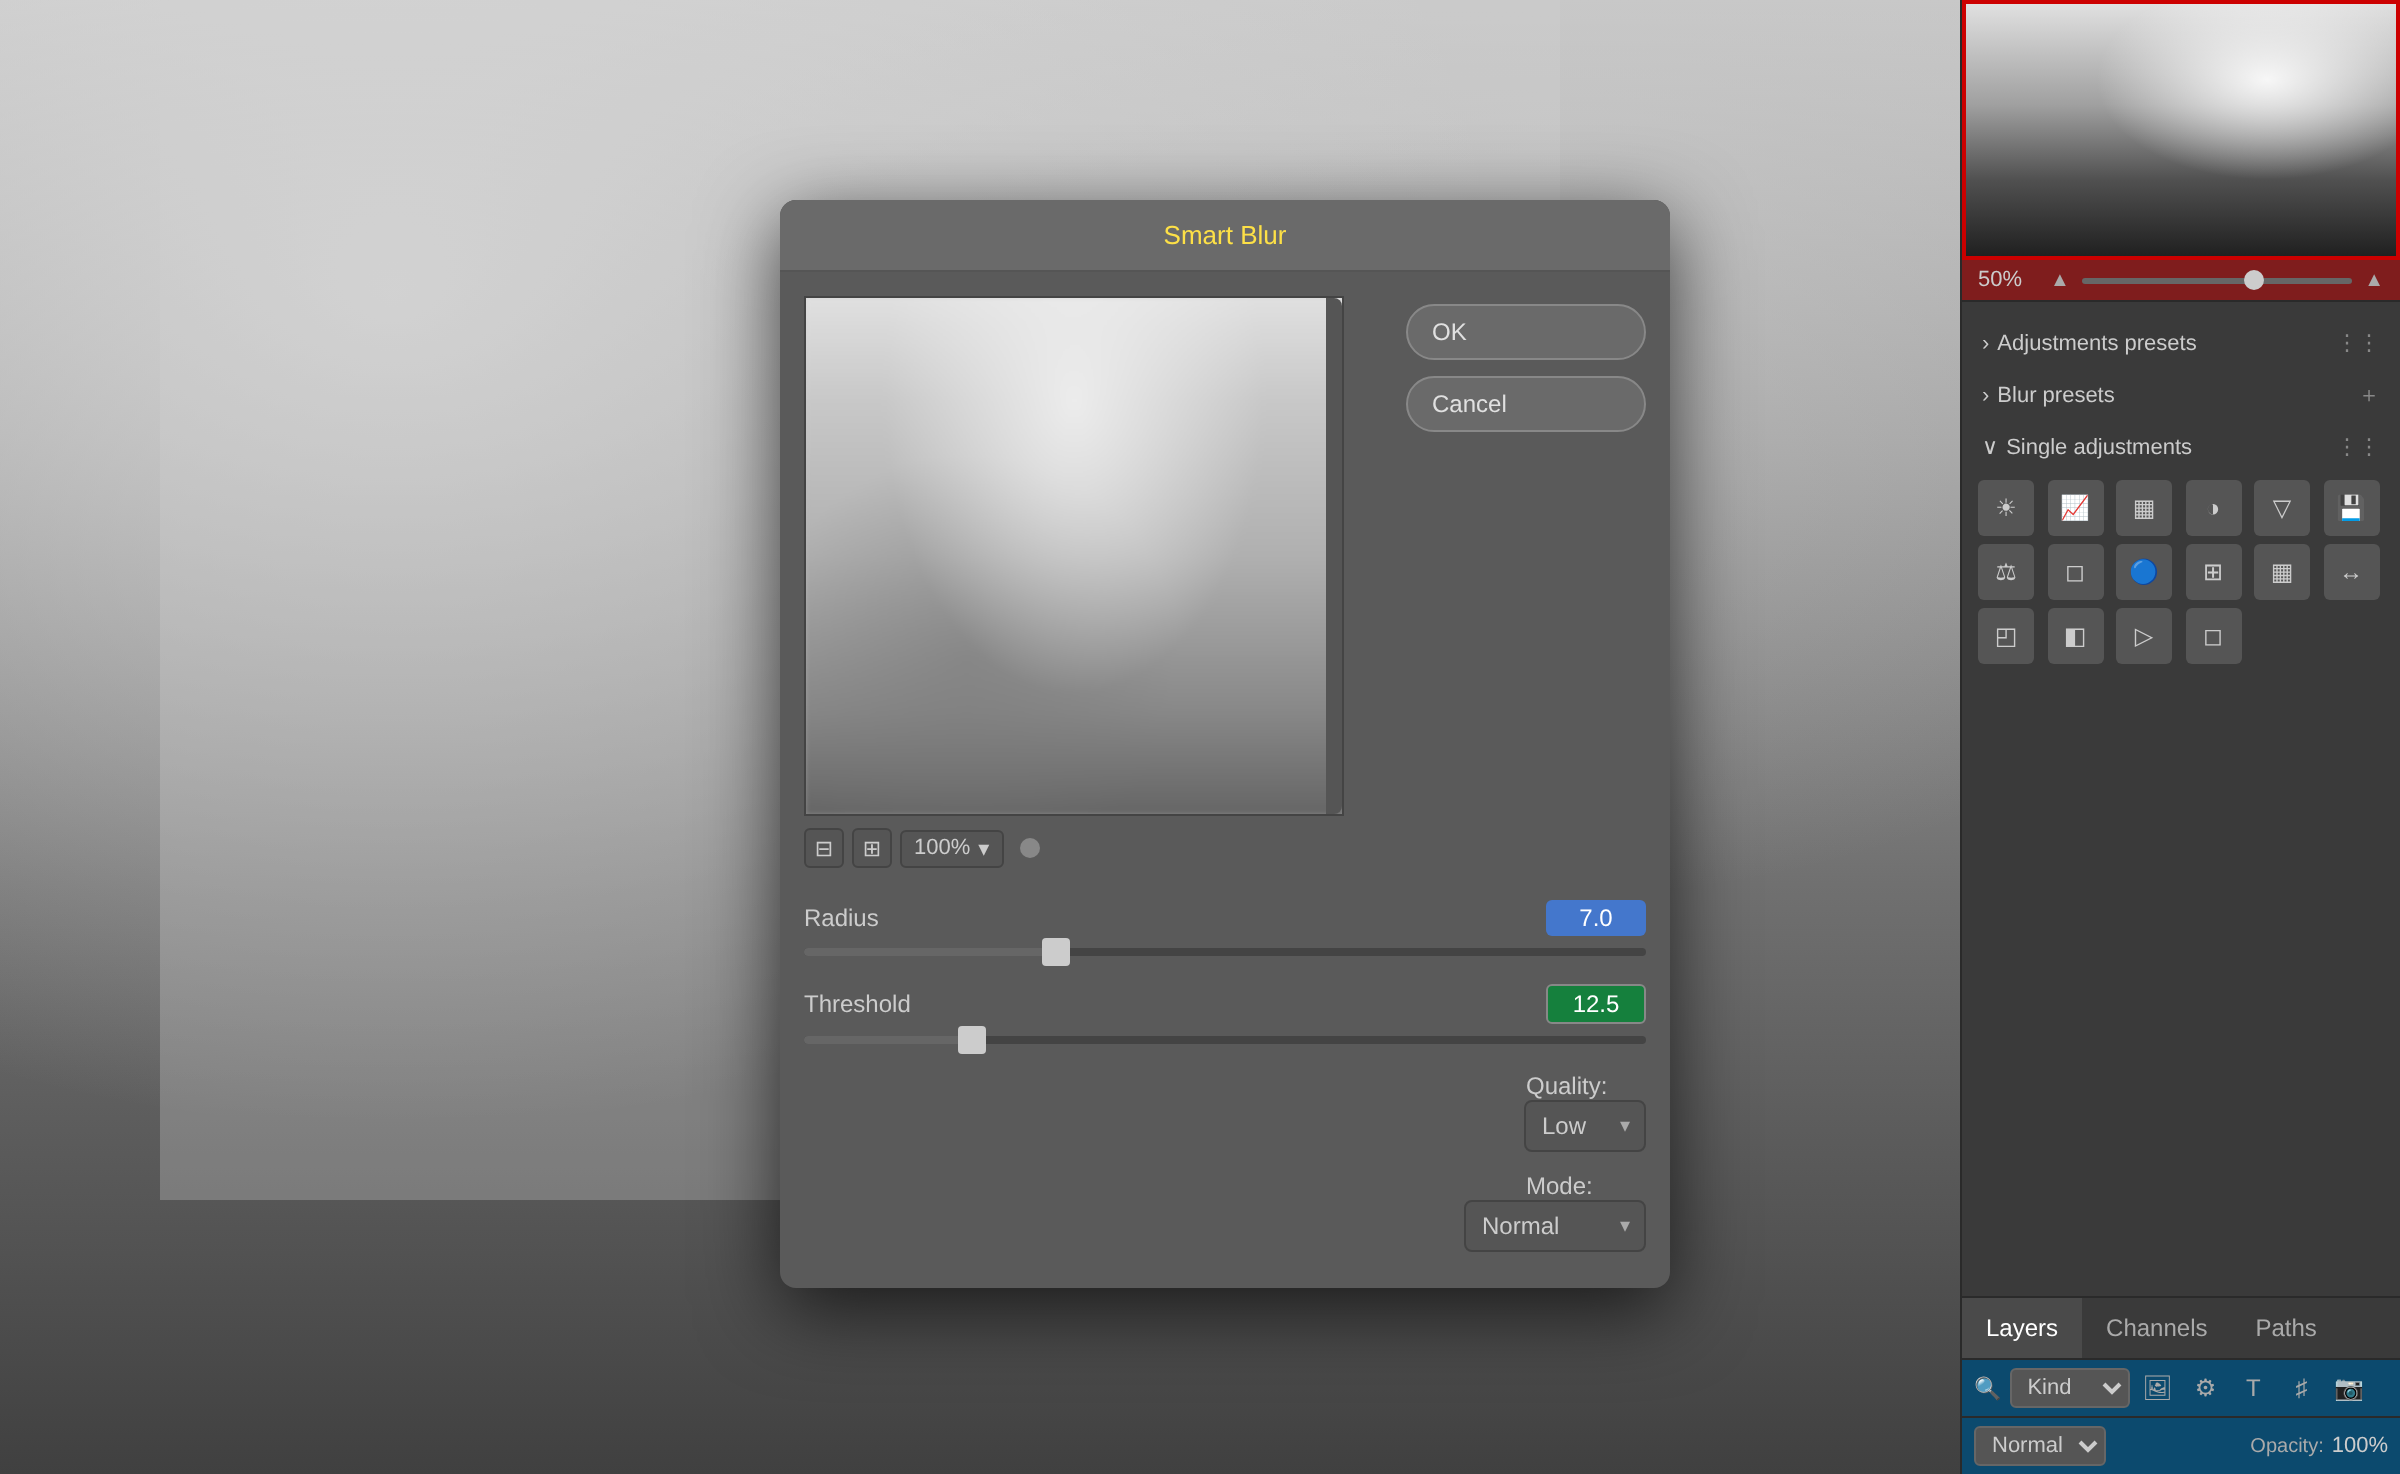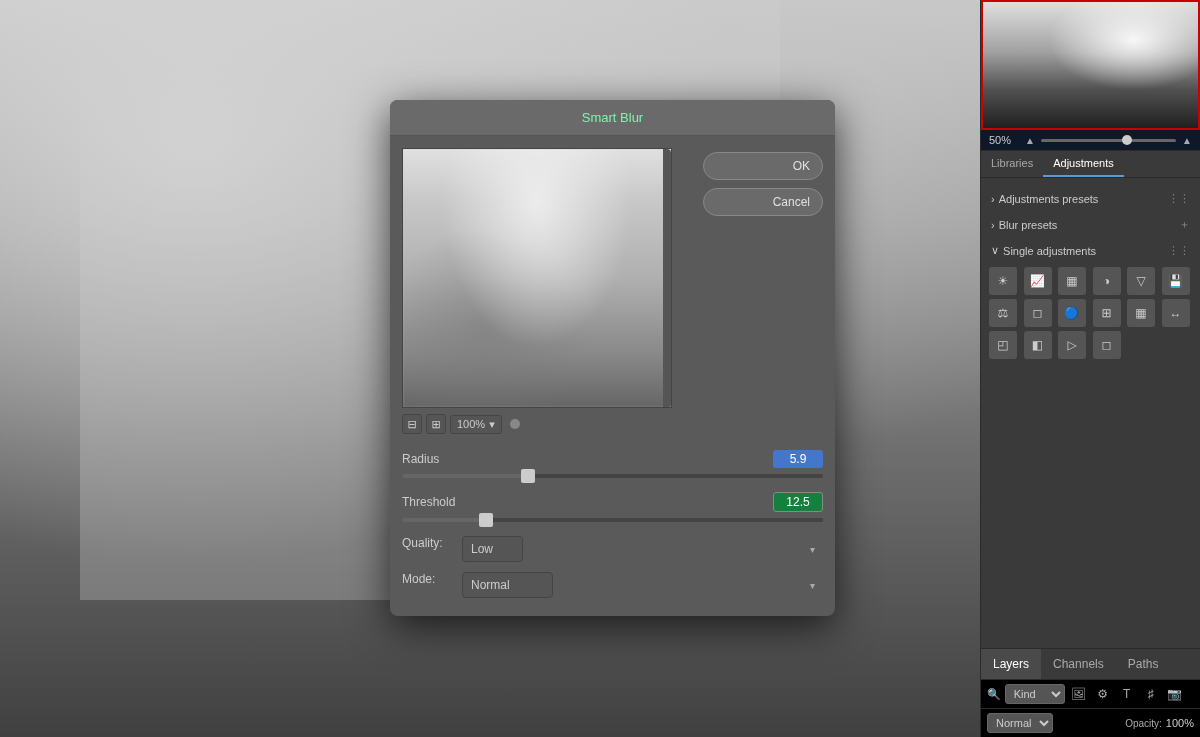--- a/index.html
+++ b/index.html
@@ -70,21 +70,21 @@
       height: 100%;
       background:
         radial-gradient(ellipse at 70% 30%, rgba(255,255,255,0.9) 0%, transparent 40%),
         linear-gradient(180deg, #e0e0e0 0%, #a0a0a0 40%, #505050 70%, #202020 100%);
     }
 
     .panel-zoom-bar {
       display: flex;
       align-items: center;
       padding: 4px 8px;
-      background: #0f172a;
+      background: #7f1d1d;
       border-bottom: 1px solid #2a2a2a;
       gap: 6px;
     }
 
     .zoom-value {
       color: #ccc;
       font-size: 11px;
       min-width: 30px;
     }
 
@@ -174,21 +174,21 @@
       align-items: center;
       justify-content: center;
       color: #ccc;
       font-size: 12px;
       cursor: pointer;
     }
 
     
     .bottom-panel {
       border-top: 1px solid #2a2a2a;
-      background: #000000;
+      background: #0c4a6e;
     }
 
     .bottom-tabs {
       display: flex;
       background: #3a3a3a;
       border-bottom: 1px solid #2a2a2a;
     }
 
     .bottom-tab {
       padding: 8px 12px;
@@ -270,21 +270,21 @@
       border-radius: 8px;
       box-shadow: 0 10px 40px rgba(0,0,0,0.7);
       overflow: hidden;
       z-index: 100;
     }
 
     .dialog-titlebar {
       background: #6a6a6a;
       padding: 10px 12px;
       text-align: center;
-      color: #86efac;
+      color: #fde047;
       font-size: 13px;
       font-weight: 500;
       border-bottom: 1px solid #555;
     }
 
     .dialog-body {
       display: flex;
       padding: 12px;
       gap: 12px;
     }
@@ -374,21 +374,21 @@
       gap: 8px;
       padding-top: 4px;
     }
 
     .dialog-btn {
       width: 100%;
       padding: 6px 12px;
       border-radius: 14px;
       font-size: 12px;
       cursor: pointer;
-      text-align: right;
+      text-align: left;
       border: 1px solid #888;
       background: #6a6a6a;
       color: #e0e0e0;
     }
 
     
     .sliders-section {
       padding: 4px 12px 8px;
     }
 
@@ -439,22 +439,23 @@
       width: 14px;
       height: 14px;
       background: #ccc;
       border-radius: 2px;
       transform: translateX(-50%);
       cursor: pointer;
     }
 
     .dropdown-row {
       display: flex;
-      align-items: flex-start;
+      align-items: flex-end;
       margin-bottom: 10px;
+      flex-direction: column;
     }
 
     .dropdown-label {
       color: #ccc;
       font-size: 12px;
       width: 60px;
     }
 
     .dropdown-select {
       flex: 1;
@@ -526,21 +527,21 @@
         <button class="dialog-btn">OK</button>
         <button class="dialog-btn">Cancel</button>
       </div>
     </div>
 
     <div class="sliders-section">
 
       <div class="slider-row">
         <div class="slider-header">
           <span class="slider-label">Radius</span>
-          <span class="slider-value">5.9</span>
+          <span class="slider-value">7.0</span>
         </div>
         <div class="slider-track">
           <div class="slider-fill" style="width: 30%;"></div>
           <div class="slider-thumb" style="left: 30%;"></div>
         </div>
       </div>
 
       <div class="slider-row">
         <div class="slider-header">
           <span class="slider-label">Threshold</span>
@@ -587,24 +588,20 @@
 
   <div class="panel-zoom-bar">
     <span class="zoom-value">50%</span>
     <span class="zoom-arrow">▲</span>
     <div class="zoom-slider">
       <div class="zoom-thumb"></div>
     </div>
     <span class="zoom-arrow">▲</span>
   </div>
 
-  <div class="panel-tabs">
-    <div class="panel-tab">Libraries</div>
-    <div class="panel-tab active">Adjustments</div>
-  </div>
 
   <div class="panel-content">
 
     <div class="panel-section">
       <div class="panel-section-label">
         <span>›</span>
         <span>Adjustments presets</span>
       </div>
       <span class="panel-section-icon">⋮⋮</span>
     </div>

